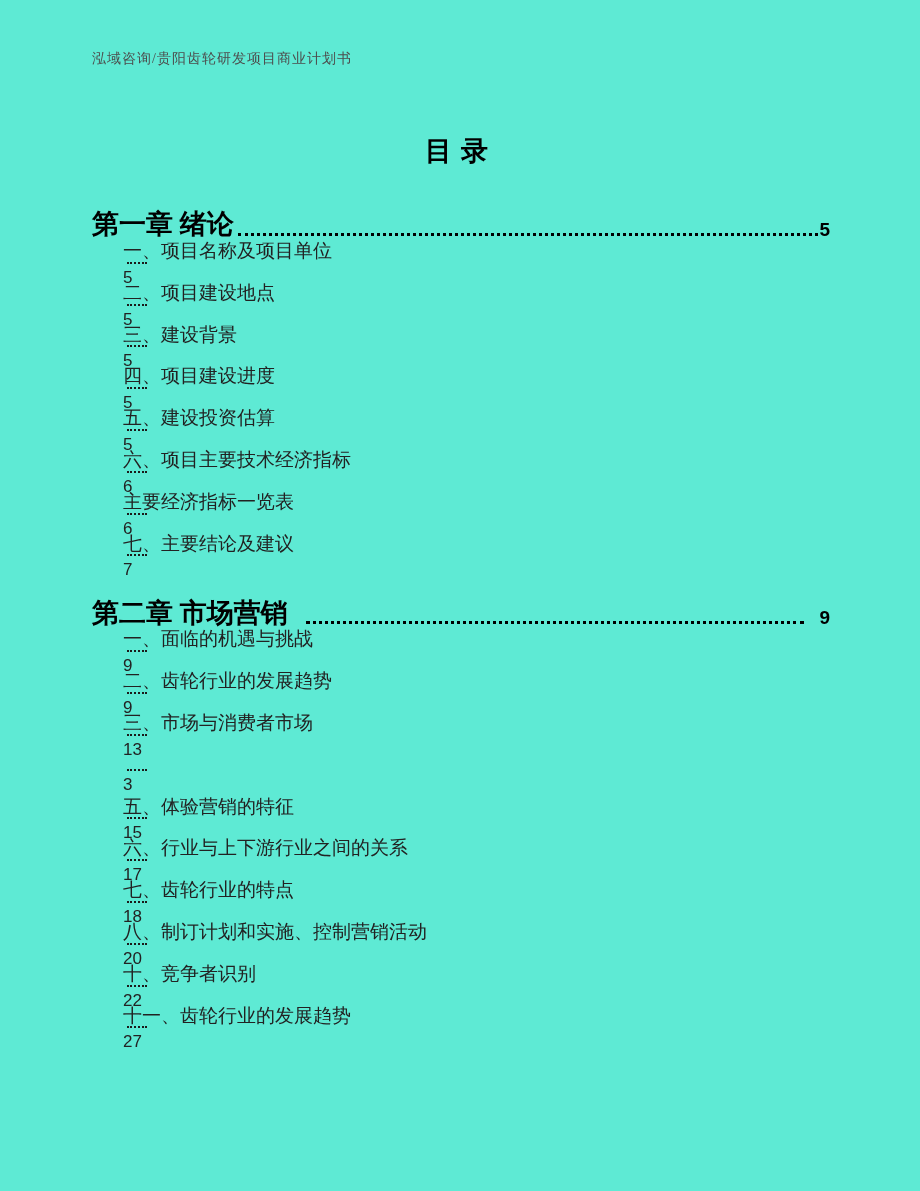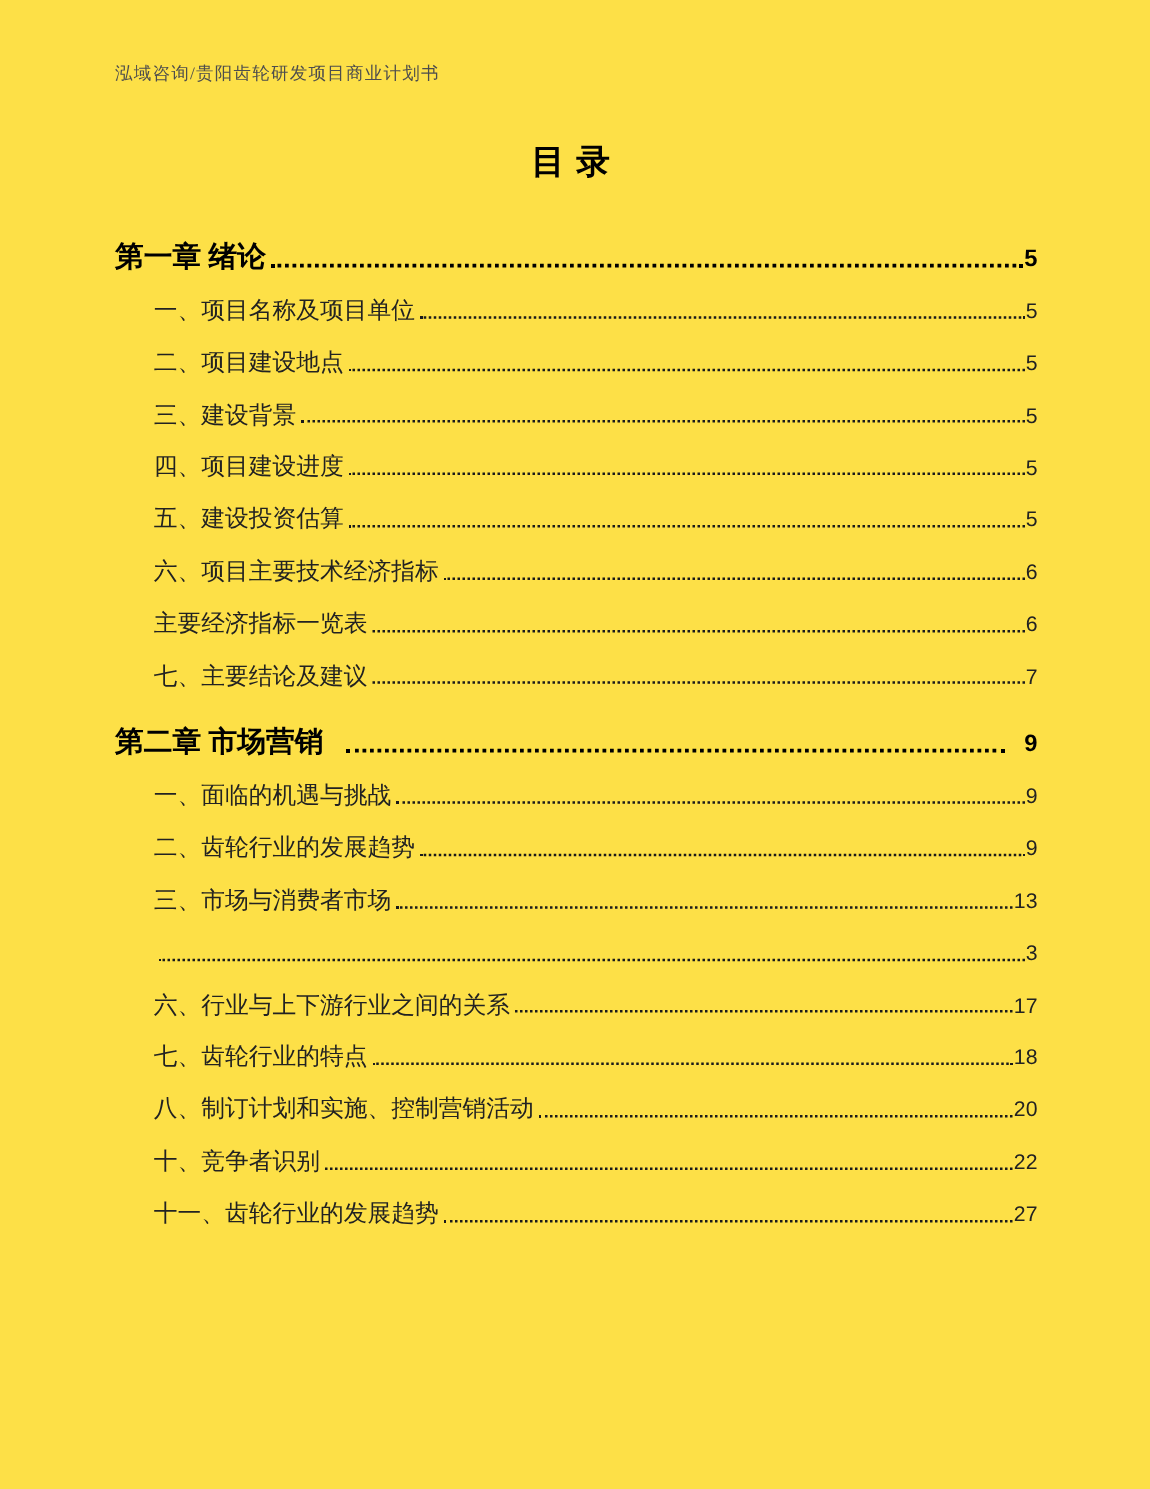--- a/index.html
+++ b/index.html
@@ -7,60 +7,60 @@
     padding: 0;
     background: #ffffff;
   }
   * { box-sizing: border-box; }
 
   .page {
     position: relative;
     width: 920px;
     height: 1191px;
     margin: 0 auto;
-    background: #fde047;
+    background: #5eead4;
     padding: 50px 90px 0 92px;
     overflow: hidden;
     font-family: "Liberation Serif", "DejaVu Serif", serif;
     color: #1a1a1a;
   }
 
   .doc-header {
     font-size: 14px;
     color: #4d4d4d;
     letter-spacing: 1px;
     white-space: nowrap;
   }
 
   .doc-title {
     text-align: center;
     font-size: 27px;
     font-weight: bold;
     letter-spacing: 9px;
-    margin-top: 42px;
+    margin-top: 64px;
     height: 38px;
     line-height: 38px;
     color: #000000;
   }
 
   .toc { width: 100%; }
 
   .toc-chapter-row {
     display: flex;
     align-items: flex-end;
     height: 36px;
     margin-top: 34px;
     font-weight: bold;
     color: #000000;
   }
   .toc-chapter-row.second { margin-top: 18px; gap: 14px; }
 
   .chapter-label {
     white-space: nowrap;
-    font-size: 23px;
+    font-size: 27px;
     line-height: 1.1;
   }
 
   .chapter-leader {
     flex: 1;
     border-bottom: 3px dotted #000000;
     margin: 0 1px 4px 4px;
     min-width: 20px;
   }
 
@@ -68,23 +68,24 @@
     font-family: "Liberation Sans", "DejaVu Sans", sans-serif;
     font-size: 19px;
     line-height: 1.05;
     white-space: nowrap;
   }
 
   .toc-items { margin-left: 31px; }
 
   .toc-item-row {
     display: flex;
-    align-items: flex-end;
+    align-items: flex-start;
     height: 41.8px;
     color: #222222;
+    flex-direction: column;
   }
 
   .item-label {
     white-space: nowrap;
     font-size: 19px;
     line-height: 1.15;
   }
 
   .item-leader {
     flex: 1;
@@ -176,20 +177,25 @@
         <div class="toc-item-row">
     <span class="item-label">三、市场与消费者市场</span>
     <span class="item-leader"></span>
     <span class="item-pagenum">13</span>
   </div>
         <div class="toc-item-row">
     <span class="item-leader"></span>
     <span class="item-pagenum">3</span>
   </div>
         <div class="toc-item-row">
+    <span class="item-label">五、体验营销的特征</span>
+    <span class="item-leader"></span>
+    <span class="item-pagenum">15</span>
+  </div>
+        <div class="toc-item-row">
     <span class="item-label">六、行业与上下游行业之间的关系</span>
     <span class="item-leader"></span>
     <span class="item-pagenum">17</span>
   </div>
         <div class="toc-item-row">
     <span class="item-label">七、齿轮行业的特点</span>
     <span class="item-leader"></span>
     <span class="item-pagenum">18</span>
   </div>
         <div class="toc-item-row">

